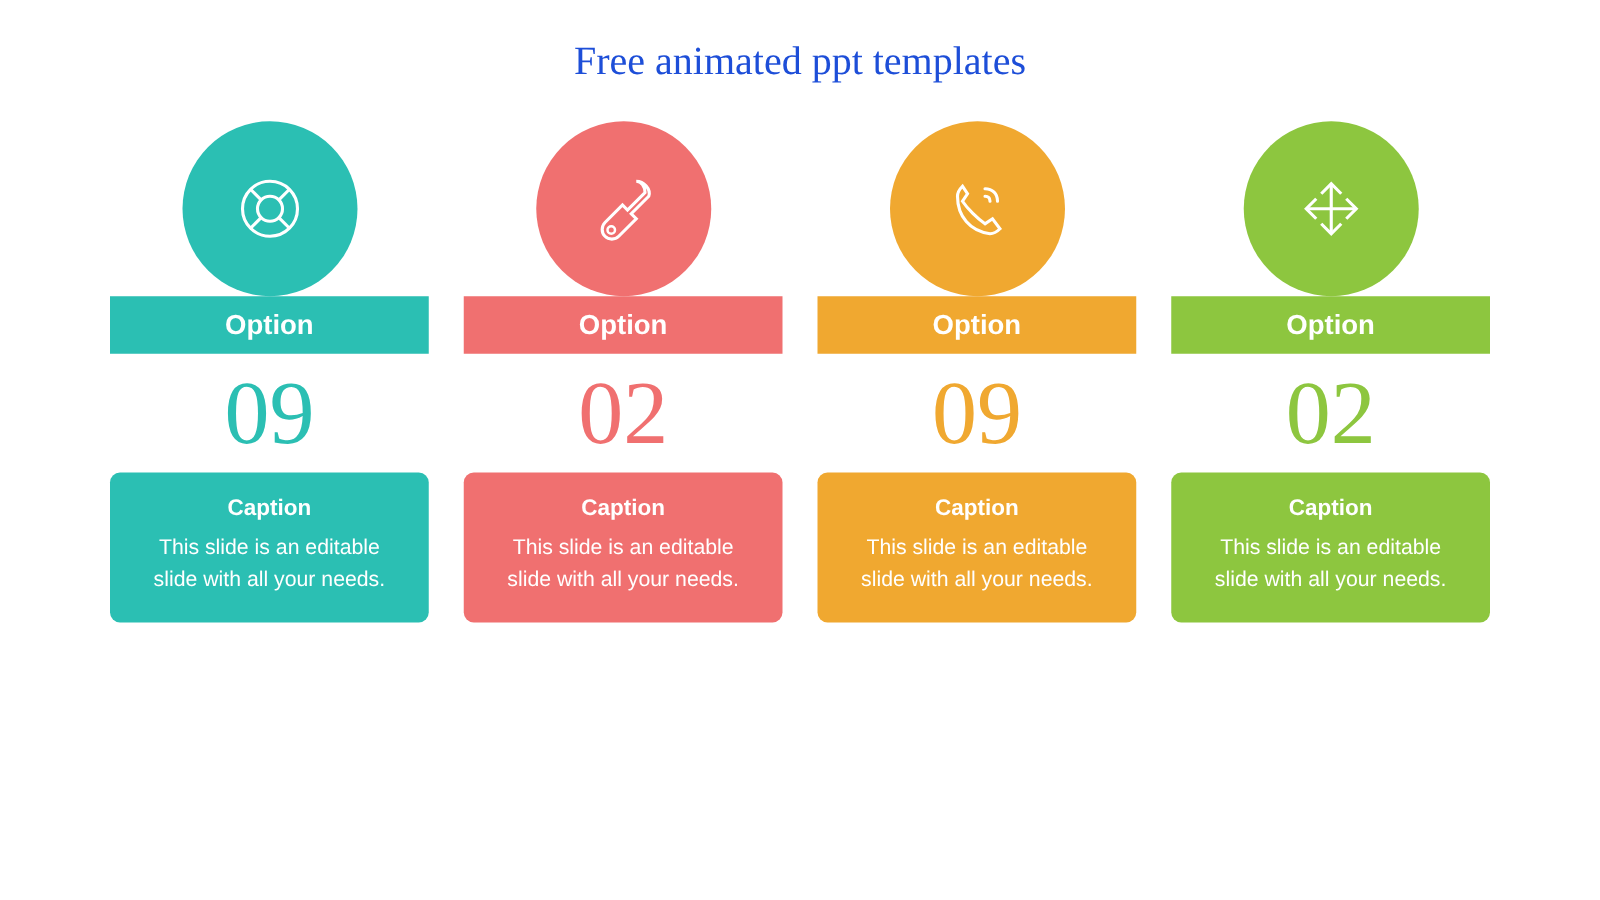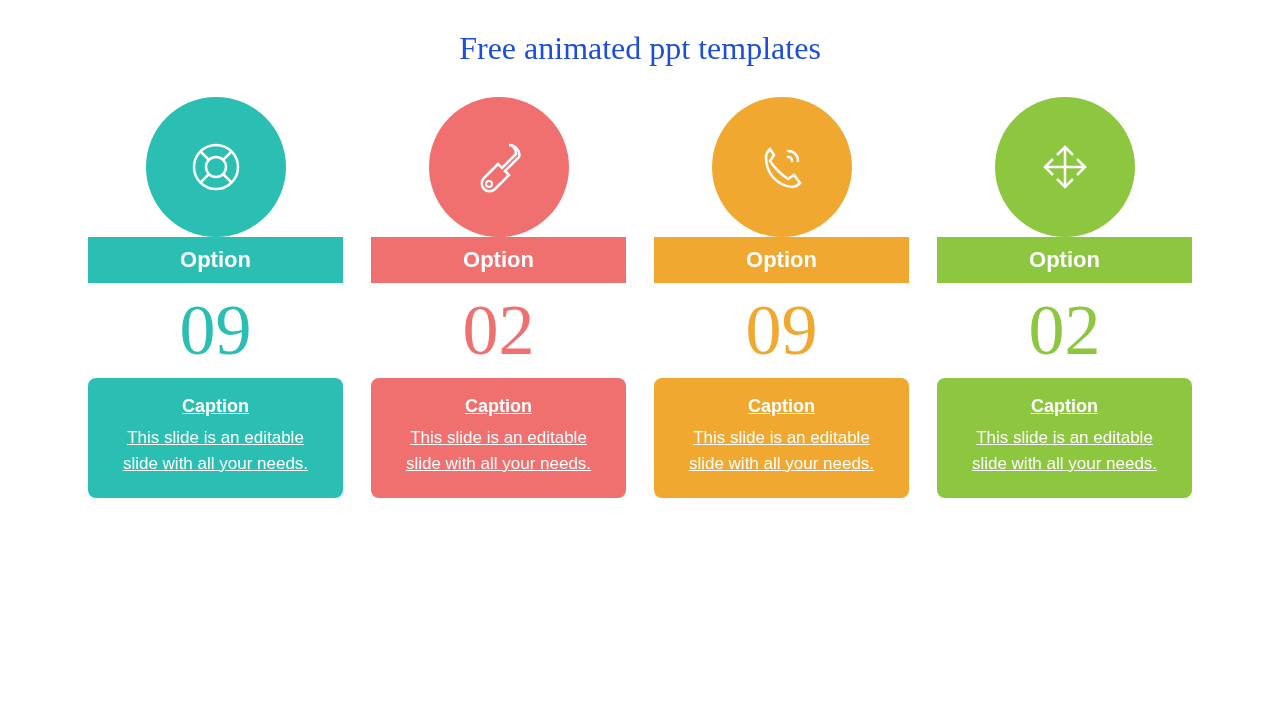--- a/index.html
+++ b/index.html
@@ -82,21 +82,20 @@
       margin: 8px 0;
       font-family: Georgia, serif;
     }
 
     .caption-box {
       width: 100%;
       padding: 18px 20px 22px 20px;
       border-radius: 8px;
       text-align: center;
       color: #ffffff;
-      text-decoration: underline;
     }
 
     .caption-title {
       font-size: 18px;
       font-weight: 700;
       margin-bottom: 8px;
       font-family: Arial, sans-serif;
     }
 
     .caption-text {

